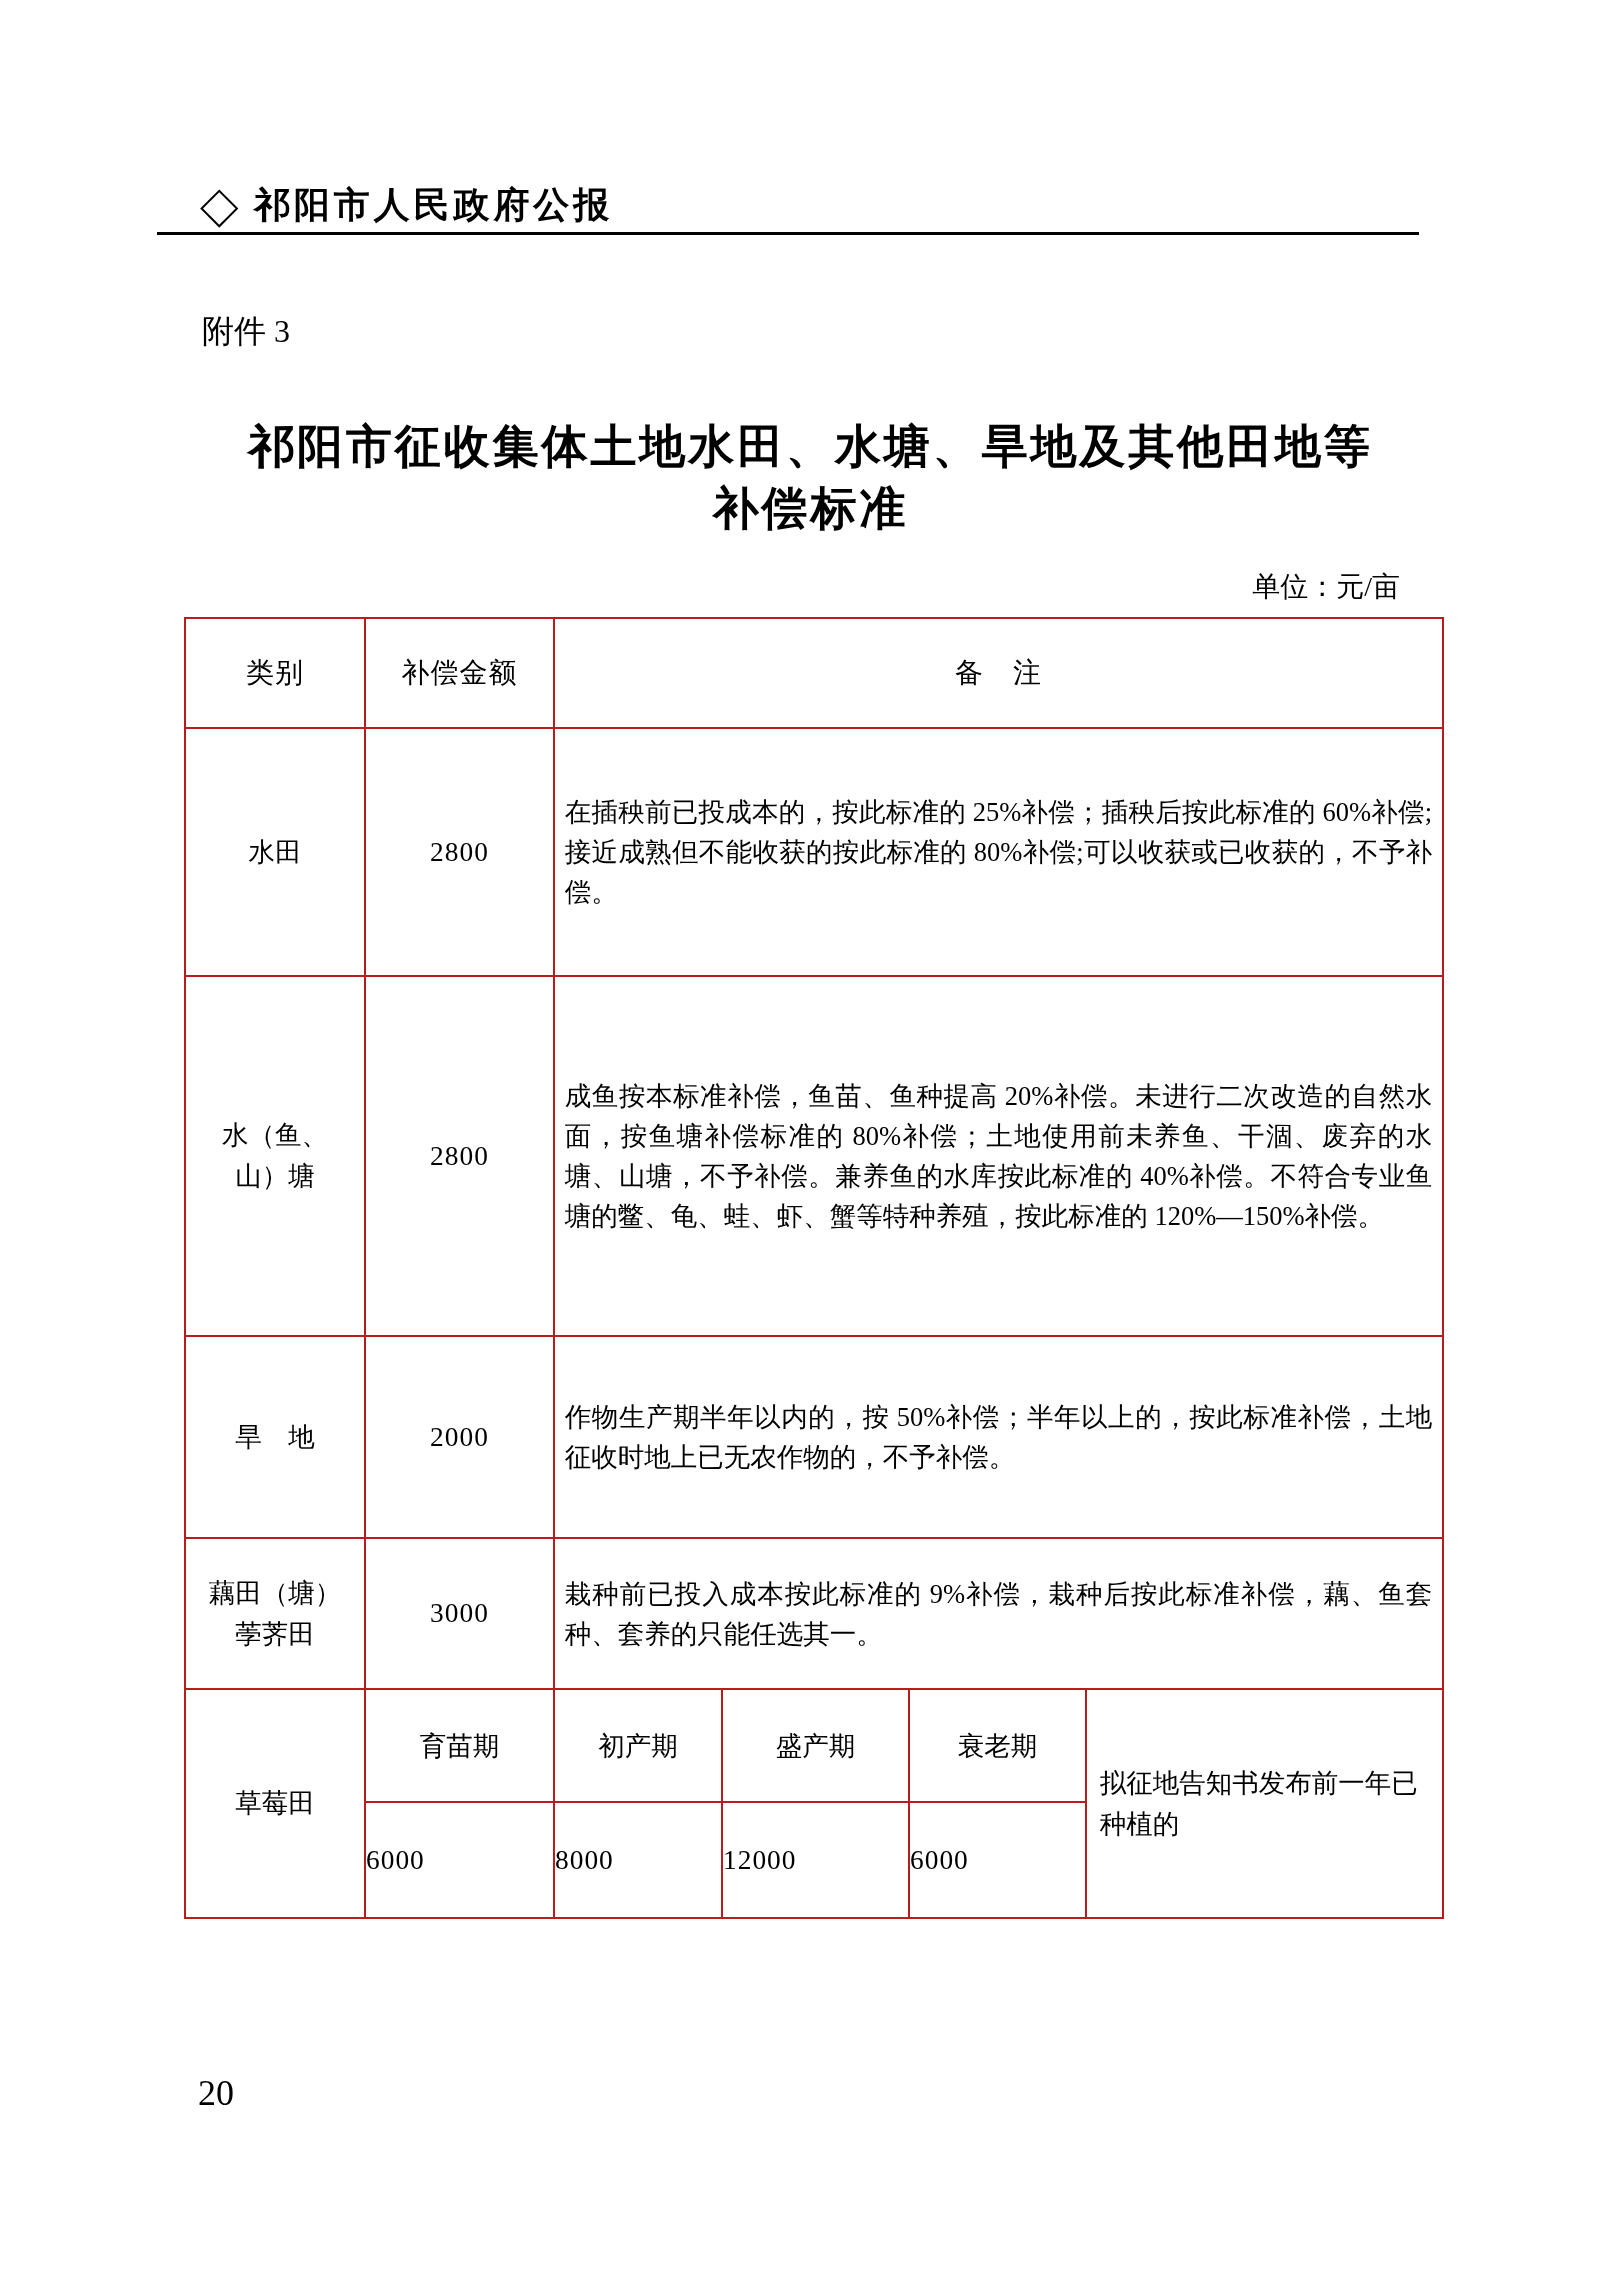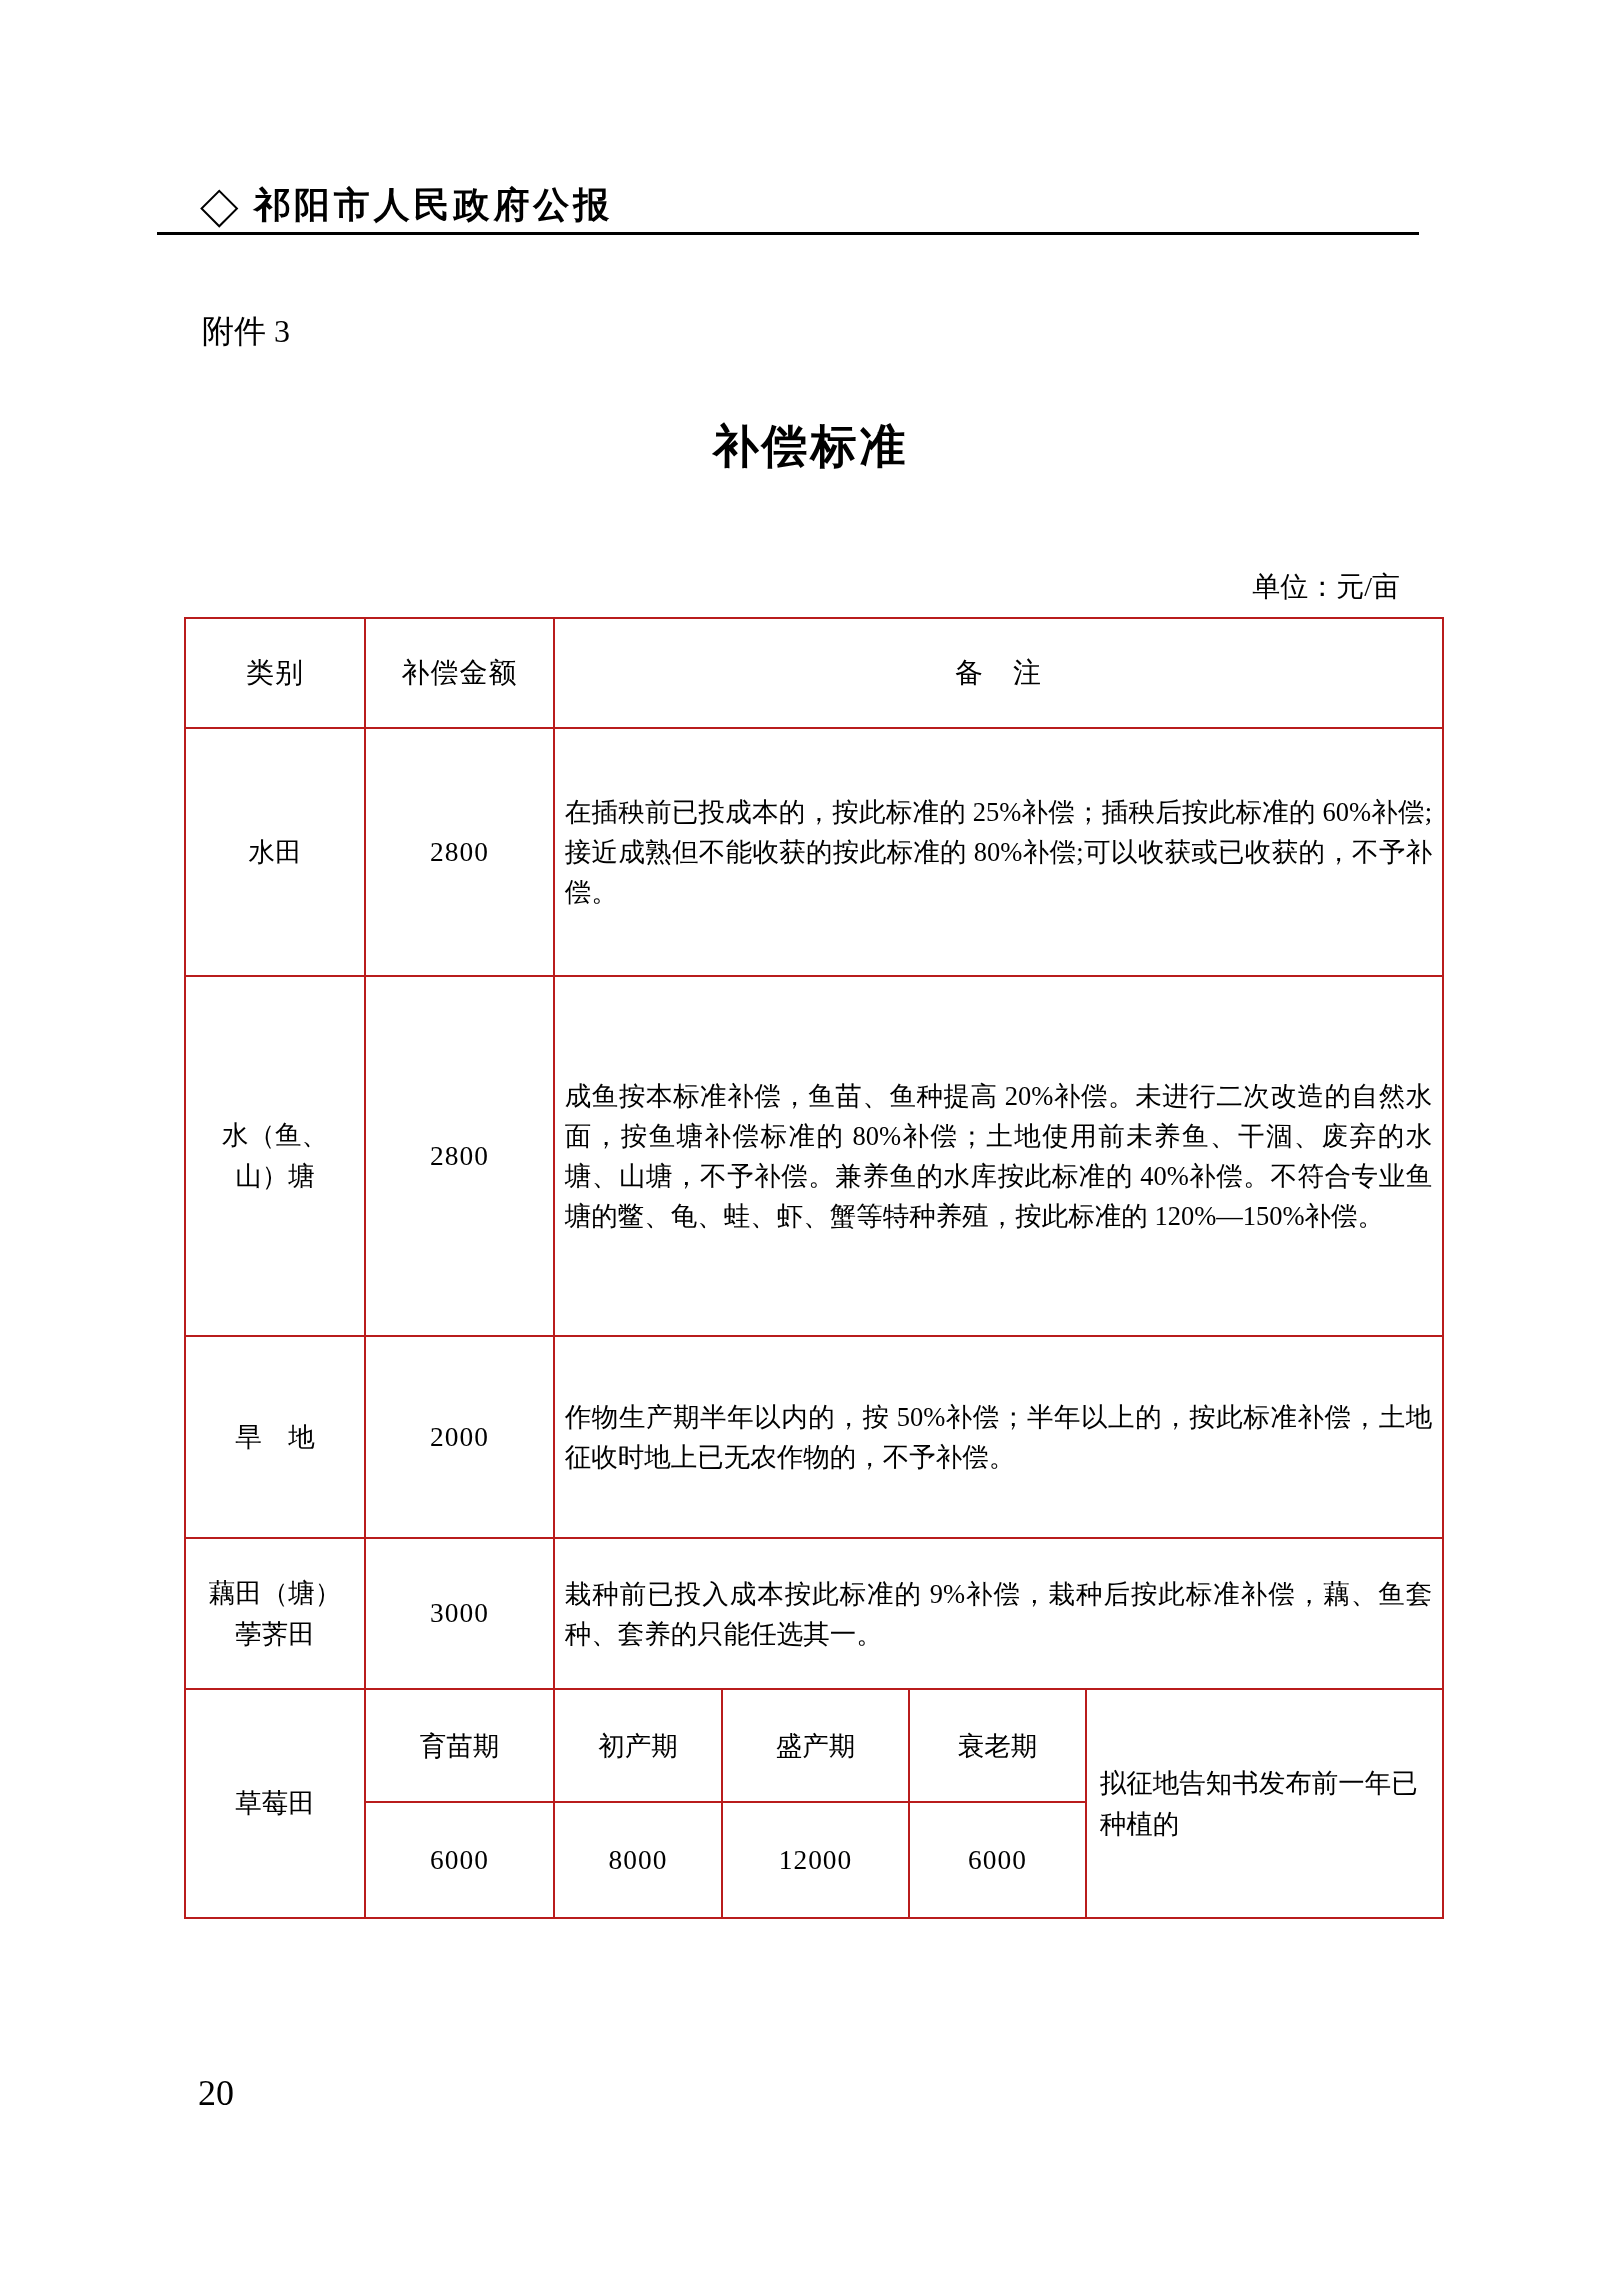--- a/index.html
+++ b/index.html
@@ -27,38 +27,39 @@
              border-collapse:collapse;table-layout:fixed;
              border:2.9px solid #000;}
   table.comp td{border:2px solid #b91c1c;vertical-align:middle;padding:0;}
   .hdr{font-family:"Liberation Sans","DejaVu Sans",sans-serif;
        font-size:28px;text-align:center;letter-spacing:1px;}
   .cat{font-size:26.5px;text-align:center;line-height:41px;}
   .amt{font-size:27.4px;text-align:center;letter-spacing:1px;}
   .note{font-size:26.5px;line-height:40px;text-align:justify;text-justify:inter-ideograph;
         padding:0 9.8px !important;border-radius:7px;}
   .stage{font-size:26.5px;text-align:center;}
-  .sval{font-size:27.4px;text-align:center;letter-spacing:1px;}
+  .sval{font-size:27.4px;letter-spacing:1px;}
   .snote{font-size:26.5px;line-height:41px;text-align:left;
          padding:0 7.8px 0 12.7px !important;}
 
   .pageno{left:198px;top:2074px;font-size:36px;line-height:39px;}
 </style>
 </head>
 <body>
 
 <div class="abs">
   <div class="abs diamond"></div>
   <div class="abs gazette">祁阳市人民政府公报</div>
   <div class="abs rule"></div>
 </div>
 
 <div class="abs attach">附件 3</div>
 
 <div class="abs doc-title">
+  <div>祁阳市征收集体土地水田、水塘、旱地及其他田地等</div>
   <div>补偿标准</div>
 </div>
 
 <div class="abs unit">单位：元/亩</div>
 
 <table class="comp">
   <colgroup>
     <col style="width:180px">
       <col style="width:189px">
       <col style="width:168px">

